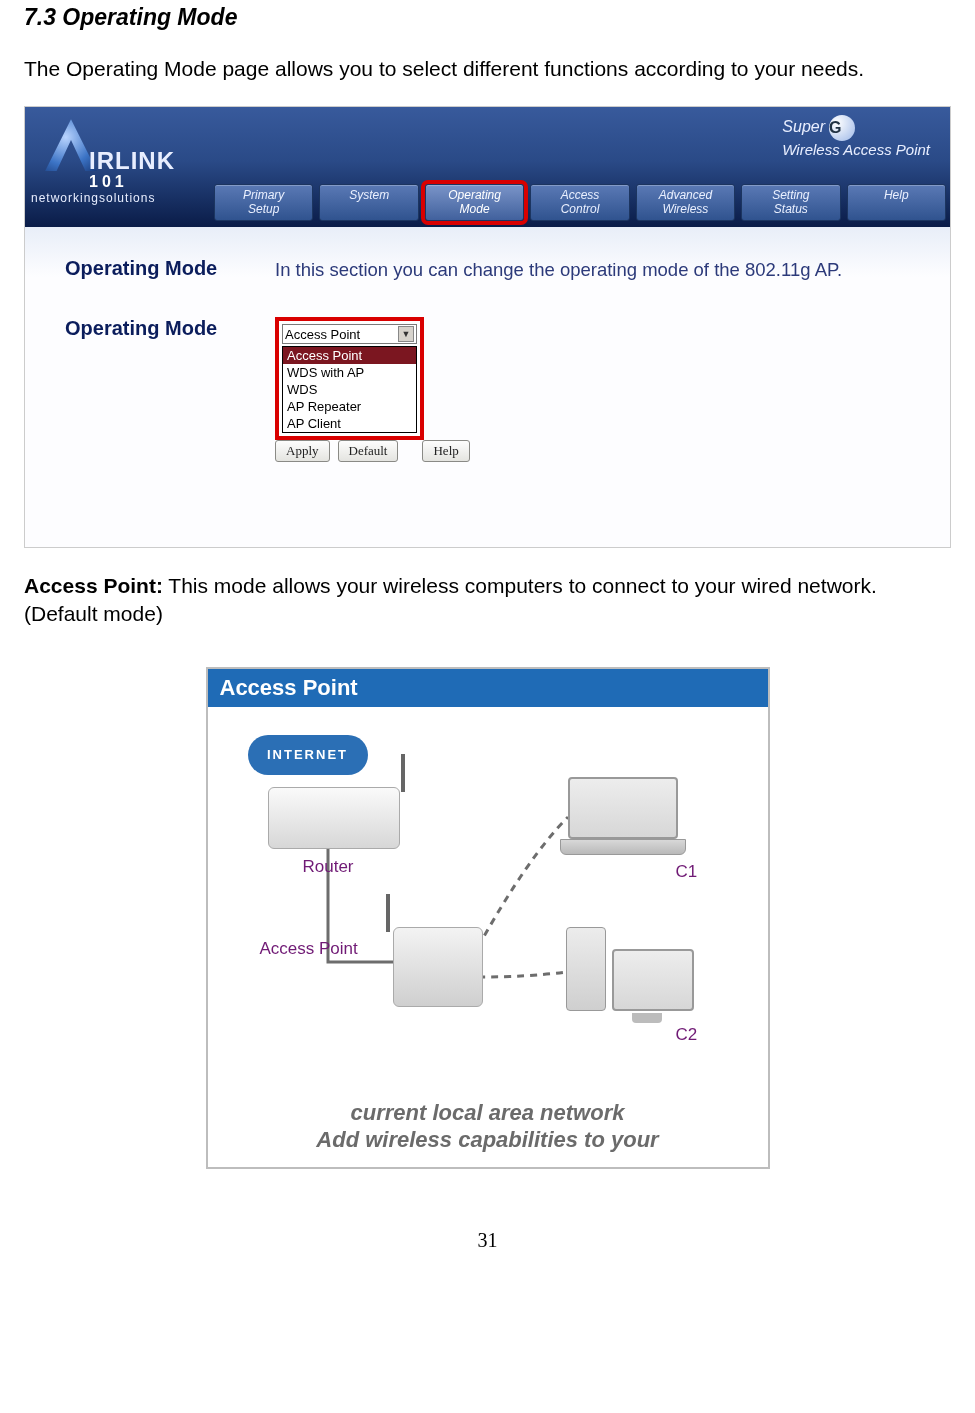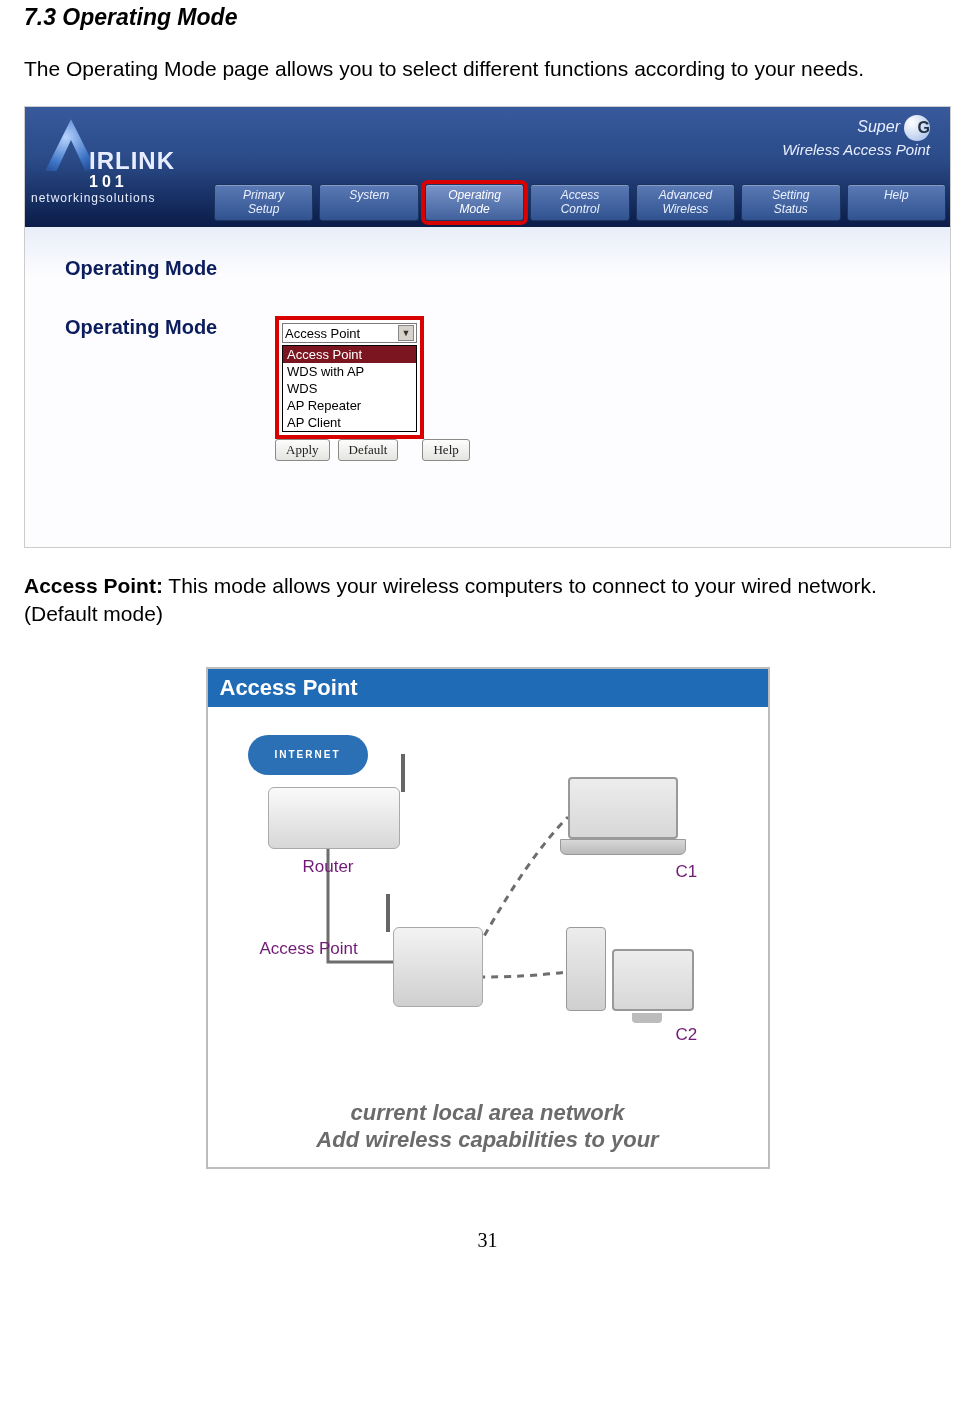--- a/index.html
+++ b/index.html
@@ -50,21 +50,21 @@
     clip-path: polygon(50% 0, 100% 100%, 78% 100%, 50% 40%, 22% 100%, 0 100%);
   }
   .logo-text {
     position: absolute;
     left: 64px; top: 40px;
     font-family: Arial, sans-serif;
   }
   .logo-text .big { font-size: 24px; font-weight: bold; letter-spacing: 1px; color:#e8eeff; }
   .logo-sub { position:absolute; left:6px; top:84px; font-size:12px; color:#e8eeff; letter-spacing:1px;}
   .logo-superg {
-    position: absolute; right: 20px; top: 8px; text-align: right; color:#e8eeff;
+    position: absolute; right: 20px; top: 8px; text-align: left; color:#e8eeff;
     font-style: italic; font-size: 15px;
   }
   .logo-superg .line1 { font-size:16px; }
   .logo-superg .g {
     display:inline-block; width:26px; height:26px; border-radius:50%;
     background: radial-gradient(circle at 30% 30%, #fff, #9db8e8);
     color:#234; font-weight:bold; line-height:26px; font-style:normal;
     vertical-align:middle; margin-left:4px;
   }
   .nav-row {
@@ -147,21 +147,21 @@
   }
   .diagram-body { position:relative; height: 460px; background:#fff; }
   .caption {
     position:absolute; bottom: 14px; left:0; right:0; text-align:center;
     color:#6b6b6b; font-weight:bold; font-style:italic; font-size:22px; line-height:1.2;
   }
 
   .internet-sign {
     position:absolute; left:40px; top:28px; width:120px; height:40px;
     background:#2b6fb5; border-radius:20px; color:#fff; font-weight:bold;
-    font-size:10px; letter-spacing:2px; display:flex; align-items:center; justify-content:center;
+    font-size:13px; letter-spacing:2px; display:flex; align-items:center; justify-content:center;
   }
   .router {
     position:absolute; left:60px; top:80px; width:130px; height:60px;
     background:linear-gradient(#fafafa,#d7d7d7); border:1px solid #aaa; border-radius:6px;
   }
   .router:before {
     content:""; position:absolute; right:-6px; top:-34px; width:4px; height:38px; background:#666;
   }
   .label { position:absolute; font-size:17px; color:#701a75; }
   .lbl-router { left:95px; top:150px; }
@@ -222,20 +222,21 @@
           <div class="nav-btn">Access<br>Control</div>
           <div class="nav-btn">Advanced<br>Wireless</div>
           <div class="nav-btn">Setting<br>Status</div>
           <div class="nav-btn">Help</div>
         </div>
     </div>
 
     <div class="ui-body">
       <div class="ui-row">
         <div class="ui-label">Operating Mode</div>
+        <div class="ui-desc">In this section you can change the operating mode of the 802.11g AP.</div>
       </div>
 
       <div class="ui-row" style="margin-bottom:0;">
         <div class="ui-label">Operating Mode</div>
         <div>
           <div class="mode-widget">
             <div class="select-box">
               <span>Access Point</span>
               <span class="arrow">▼</span>
             </div>

